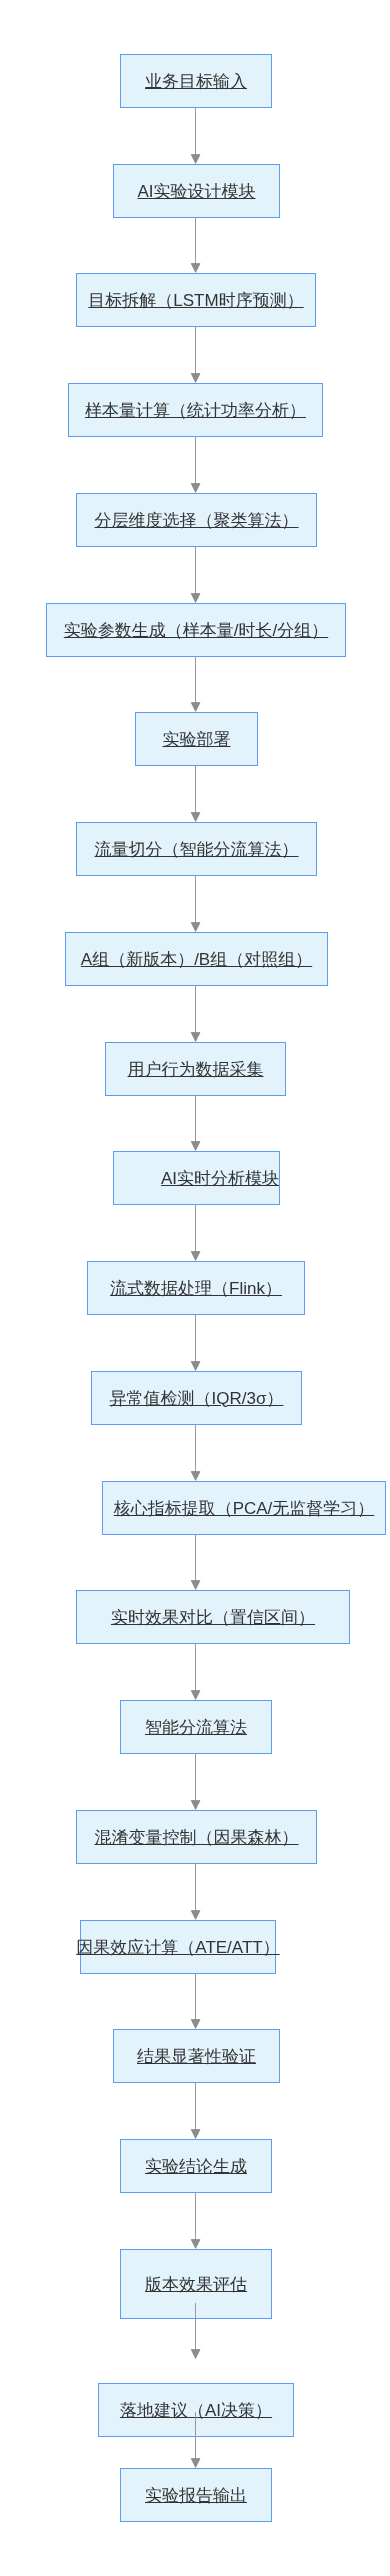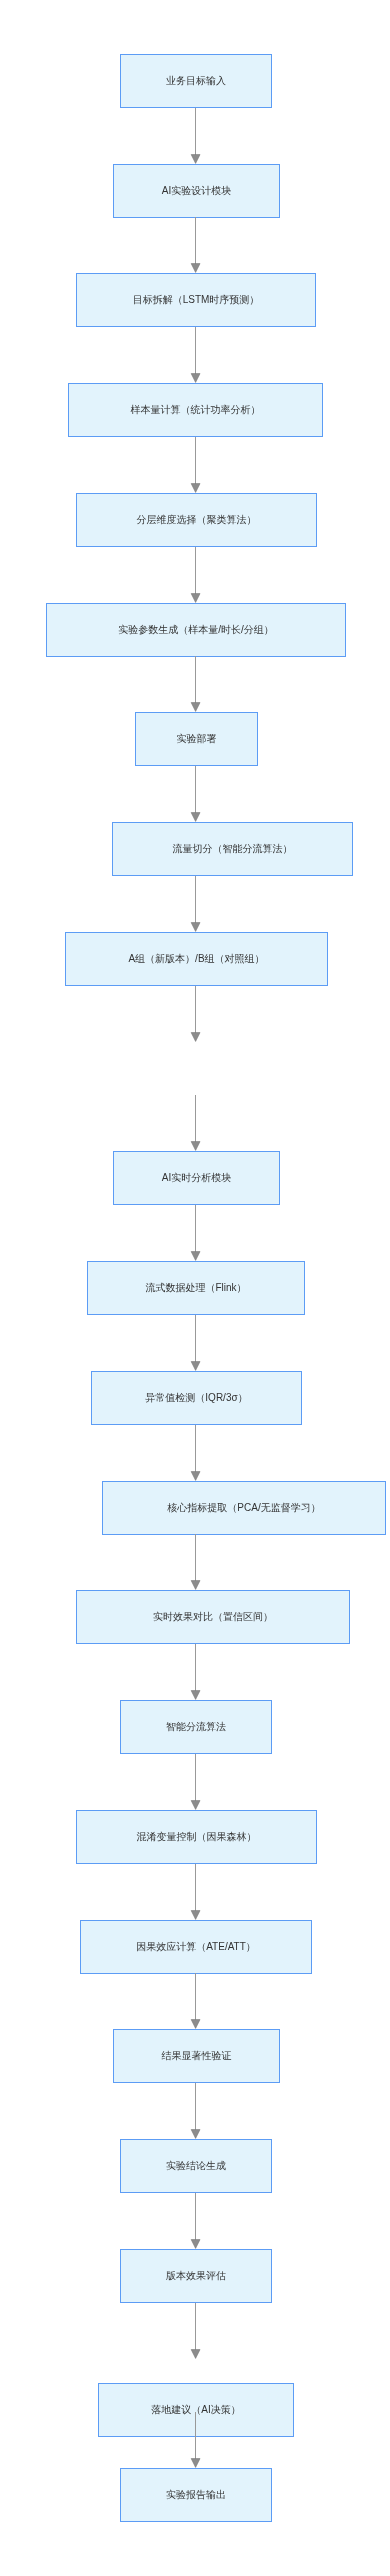--- a/index.html
+++ b/index.html
@@ -18,25 +18,26 @@
   .flow-box {
     position: absolute;
     box-sizing: border-box;
     background: var(--node-fill, #e2f3fc);
     border: 1.1px solid var(--node-border, #5c9cf5);
     display: flex;
     align-items: center;
     justify-content: center;
   }
   .flow-label {
-    font-size: 10px;
+    font-size: 17px;
     line-height: 1;
     color: var(--node-text, #333333);
     white-space: nowrap;
     letter-spacing: 0px;
+    text-decoration: underline;
   }
   .arrow {
     position: absolute;
   }
   .arrow-line {
     position: absolute;
     left: 5px;
     top: 0;
     width: 1.1px;
     height: calc(100% - 9px);
@@ -119,48 +120,51 @@
   <div class="flow-box" style="top: 712px; left: 135px; width: 123px; height: 54px;">
     <span class="flow-label">实验部署</span>
   </div>
 
   <div class="arrow" style="top: 766px; left: 190px; width: 11.2px; height: 56px;">
     <div class="arrow-line"></div>
     <svg class="arrow-head" viewBox="0 0 20 18" xmlns="http://www.w3.org/2000/svg">
       <path d="M2 1 L18 1 L10 17 Z" fill="#8c8c8c" stroke="#737373" stroke-width="1"></path>
     </svg>
   </div>
-  <div class="flow-box" style="top: 822px; left: 76px; width: 241px; height: 54px; margin-left: 36px;">
+  <div class="flow-box" style="top: 822px; left: 76px; width: 241px; height: 54px;">
     <span class="flow-label">流量切分（智能分流算法）</span>
   </div>
 
   <div class="arrow" style="top: 876px; left: 190px; width: 11.2px; height: 56px;">
     <div class="arrow-line"></div>
     <svg class="arrow-head" viewBox="0 0 20 18" xmlns="http://www.w3.org/2000/svg">
       <path d="M2 1 L18 1 L10 17 Z" fill="#8c8c8c" stroke="#737373" stroke-width="1"></path>
     </svg>
   </div>
   <div class="flow-box" style="top: 932px; left: 65px; width: 263px; height: 54px;">
     <span class="flow-label">A组（新版本）/B组（对照组）</span>
   </div>
 
   <div class="arrow" style="top: 986px; left: 190px; width: 11.2px; height: 56px;">
     <div class="arrow-line"></div>
     <svg class="arrow-head" viewBox="0 0 20 18" xmlns="http://www.w3.org/2000/svg">
       <path d="M2 1 L18 1 L10 17 Z" fill="#8c8c8c" stroke="#737373" stroke-width="1"></path>
     </svg>
   </div>
+  <div class="flow-box" style="top: 1042px; left: 105px; width: 181px; height: 54px;">
+    <span class="flow-label">用户行为数据采集</span>
+  </div>
 
   <div class="arrow" style="top: 1095px; left: 190px; width: 11.2px; height: 56px;">
     <div class="arrow-line"></div>
     <svg class="arrow-head" viewBox="0 0 20 18" xmlns="http://www.w3.org/2000/svg">
       <path d="M2 1 L18 1 L10 17 Z" fill="#8c8c8c" stroke="#737373" stroke-width="1"></path>
     </svg>
   </div>
-  <div class="flow-box" style="top: 1151px; left: 113px; width: 167px; height: 54px;">
+  <div class="flow-box" style="top: 1151px; left: 113px; width: 167px; height: 54px; justify-content: flex-end;">
     <span class="flow-label">AI实时分析模块</span>
   </div>
 
   <div class="arrow" style="top: 1205px; left: 190px; width: 11.2px; height: 56px;">
     <div class="arrow-line"></div>
     <svg class="arrow-head" viewBox="0 0 20 18" xmlns="http://www.w3.org/2000/svg">
       <path d="M2 1 L18 1 L10 17 Z" fill="#8c8c8c" stroke="#737373" stroke-width="1"></path>
     </svg>
   </div>
   <div class="flow-box" style="top: 1261px; left: 87px; width: 218px; height: 54px;">
@@ -216,21 +220,21 @@
   <div class="flow-box" style="top: 1810px; left: 76px; width: 241px; height: 54px;">
     <span class="flow-label">混淆变量控制（因果森林）</span>
   </div>
 
   <div class="arrow" style="top: 1864px; left: 190px; width: 11.2px; height: 56px;">
     <div class="arrow-line"></div>
     <svg class="arrow-head" viewBox="0 0 20 18" xmlns="http://www.w3.org/2000/svg">
       <path d="M2 1 L18 1 L10 17 Z" fill="#8c8c8c" stroke="#737373" stroke-width="1"></path>
     </svg>
   </div>
-  <div class="flow-box" style="top: 1920px; left: 80px; width: 232px; height: 54px;">
+  <div class="flow-box" style="top: 1920px; left: 80px; width: 196px; height: 54px;">
     <span class="flow-label">因果效应计算（ATE/ATT）</span>
   </div>
 
   <div class="arrow" style="top: 1973px; left: 190px; width: 11.2px; height: 56px;">
     <div class="arrow-line"></div>
     <svg class="arrow-head" viewBox="0 0 20 18" xmlns="http://www.w3.org/2000/svg">
       <path d="M2 1 L18 1 L10 17 Z" fill="#8c8c8c" stroke="#737373" stroke-width="1"></path>
     </svg>
   </div>
   <div class="flow-box" style="top: 2029px; left: 113px; width: 167px; height: 54px;">
@@ -246,21 +250,21 @@
   <div class="flow-box" style="top: 2139px; left: 120px; width: 152px; height: 54px;">
     <span class="flow-label">实验结论生成</span>
   </div>
 
   <div class="arrow" style="top: 2193px; left: 190px; width: 11.2px; height: 56px;">
     <div class="arrow-line"></div>
     <svg class="arrow-head" viewBox="0 0 20 18" xmlns="http://www.w3.org/2000/svg">
       <path d="M2 1 L18 1 L10 17 Z" fill="#8c8c8c" stroke="#737373" stroke-width="1"></path>
     </svg>
   </div>
-  <div class="flow-box" style="top: 2249px; left: 120px; width: 152px; height: 54px;">
+  <div class="flow-box" style="top: 2249px; left: 120px; width: 152px; height: 70px;">
     <span class="flow-label">版本效果评估</span>
   </div>
 
   <div class="arrow" style="top: 2303px; left: 190px; width: 11.2px; height: 56px;">
     <div class="arrow-line"></div>
     <svg class="arrow-head" viewBox="0 0 20 18" xmlns="http://www.w3.org/2000/svg">
       <path d="M2 1 L18 1 L10 17 Z" fill="#8c8c8c" stroke="#737373" stroke-width="1"></path>
     </svg>
   </div>
   <div class="flow-box" style="top: 2359px; left: 98px; width: 196px; height: 54px; margin-top: 24px;">

